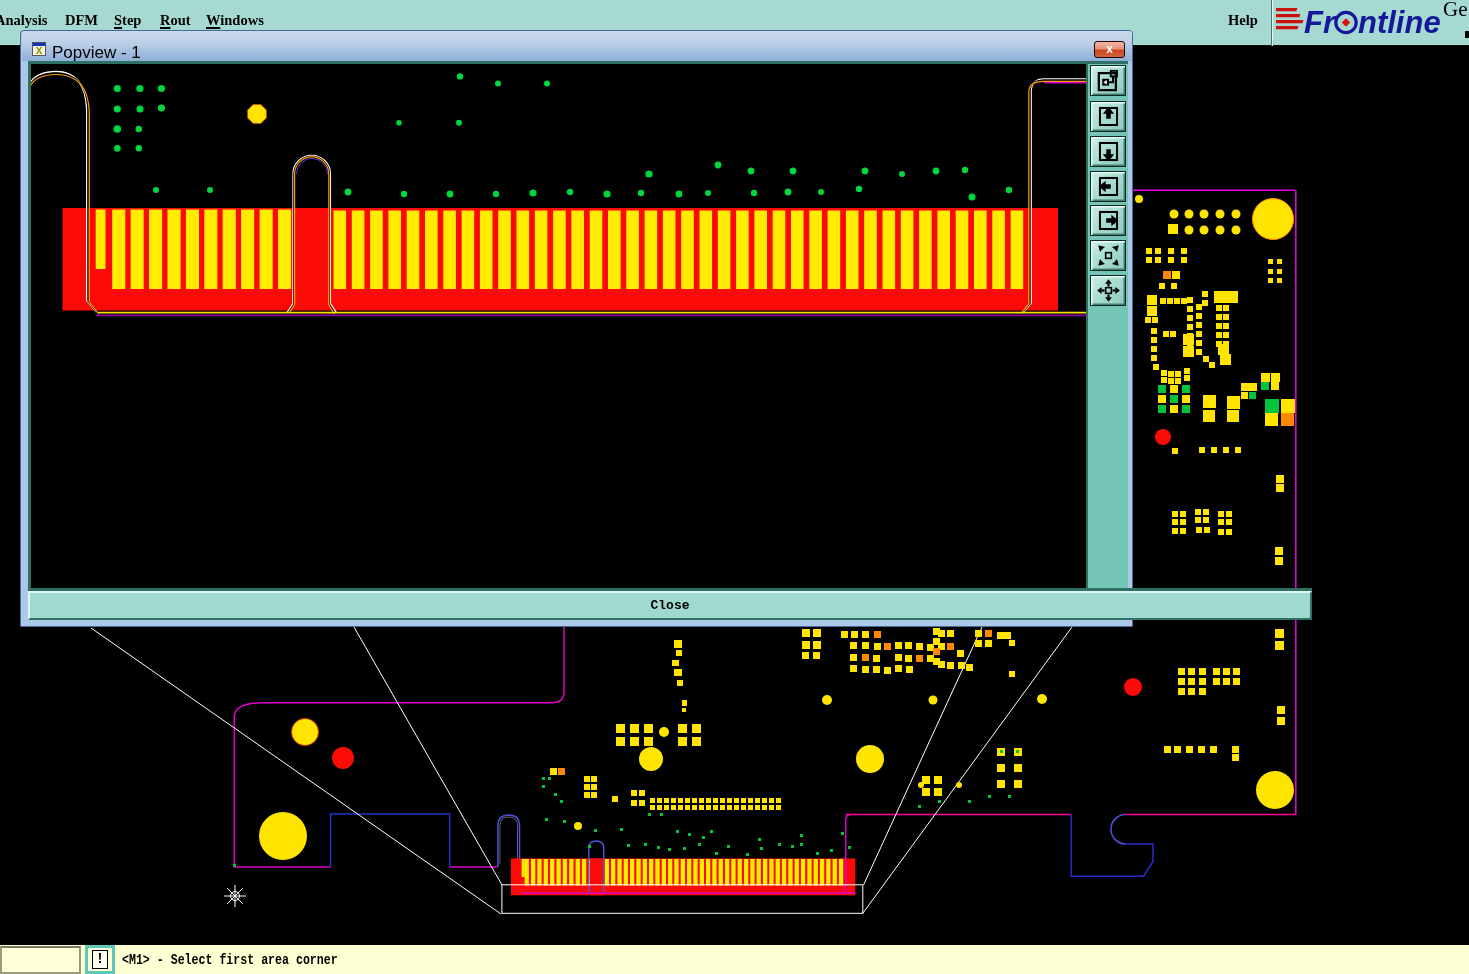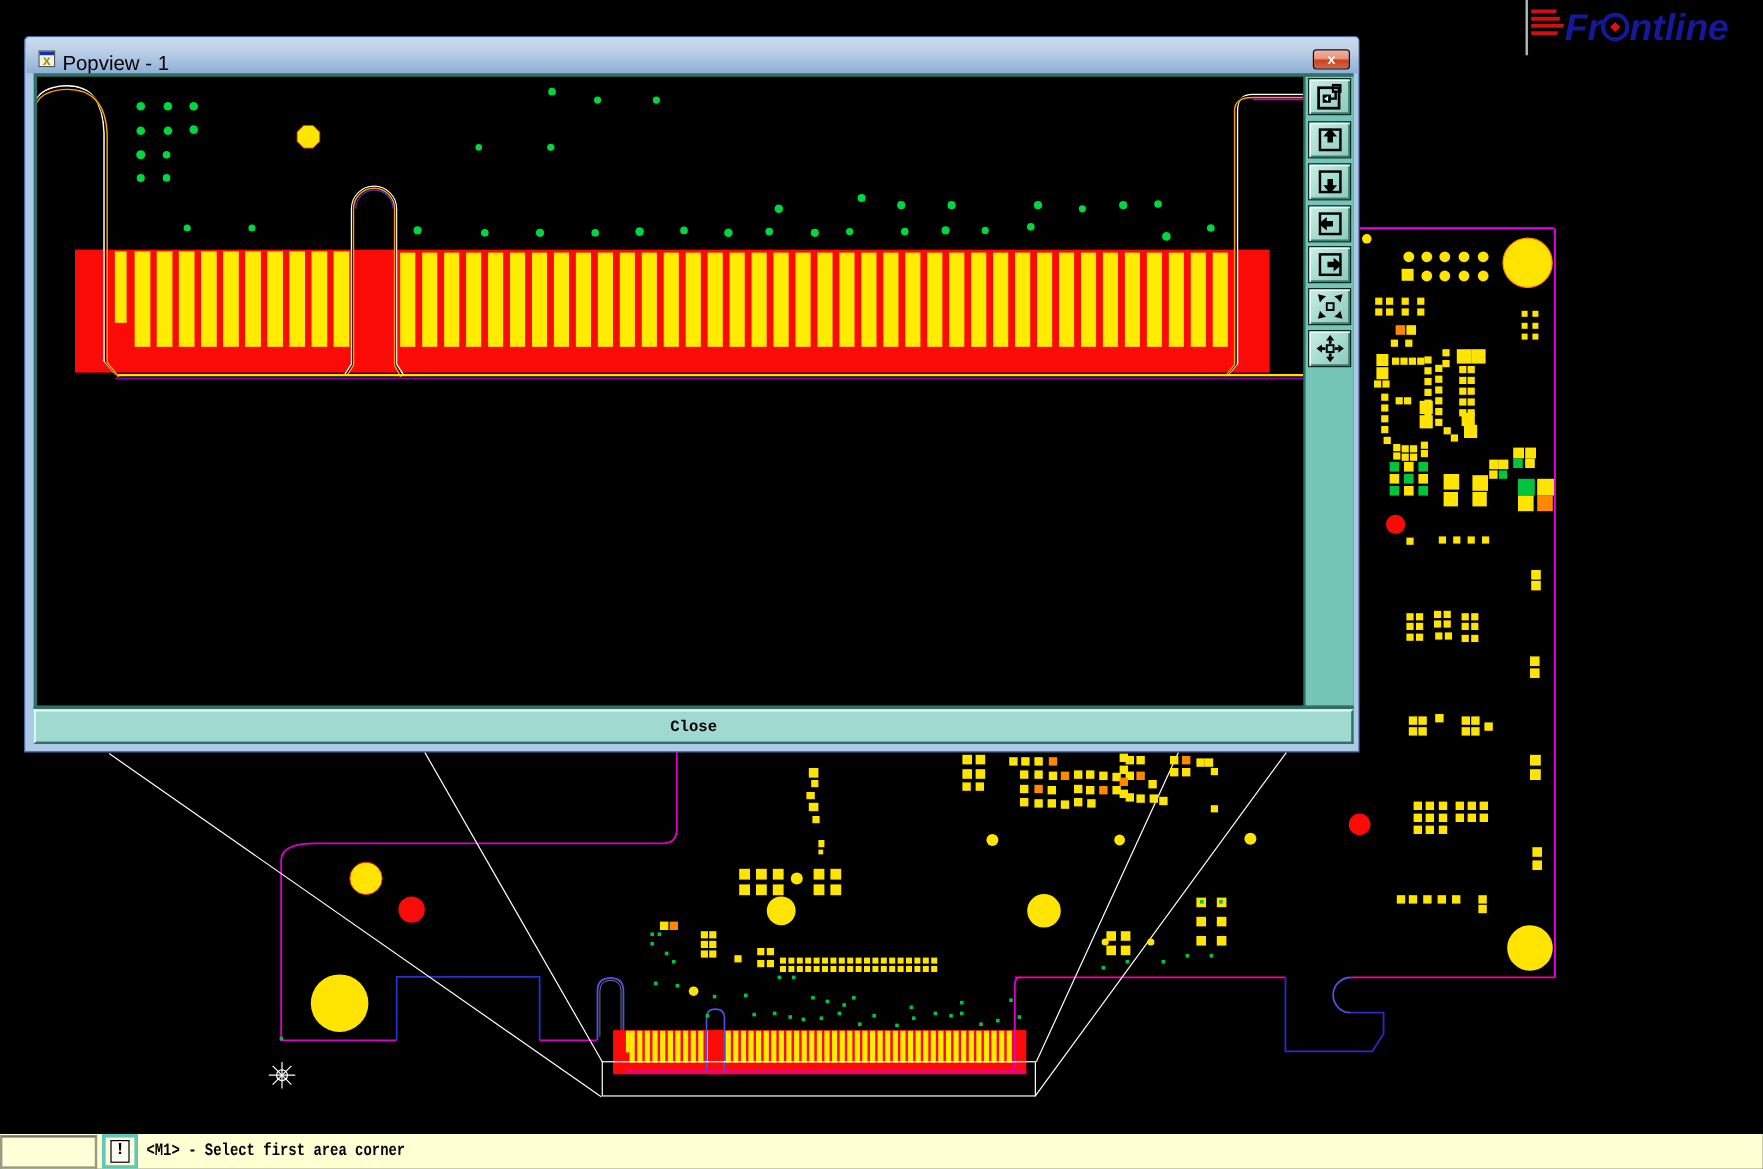--- a/index.html
+++ b/index.html
@@ -30,21 +30,21 @@
   background:linear-gradient(#f0b5a2 0%, #e8937b 45%, #cc4420 55%, #d06540 100%);
   border:1.5px solid #20080c; border-radius:3px; color:#fff; text-align:center;
   font-weight:bold; font-size:12px; line-height:14px; }
 .pframe { position:absolute; left:7px; top:30px; width:1100px; height:530.5px; background:#2e7164; }
 .pcanvas { position:absolute; left:3px; top:3.5px; width:1055px; height:524px; background:#000; }
 .ptools { position:absolute; left:1060px; top:3.5px; width:40px; height:524px; background:#74c5b5; }
 .tbtn { position:absolute; left:2px; width:36px; height:31px;
   background:linear-gradient(135deg,#cdeee5 0%, #a9ded2 45%, #8bc9bc 100%);
   border:1px solid #0c2a24; box-shadow:inset 1.5px 1.5px 0 #eafcf8, inset -1.5px -1.5px 0 #437c6e; }
 .tbtn svg { position:absolute; left:5px; top:2px; }
-.pclosebar { position:absolute; left:7px; top:560.5px; width:1100px; height:29px; background:#9fd9d0;
+.pclosebar { position:absolute; left:7px; top:560.5px; width:1284px; height:29px; background:#9fd9d0;
   border-top:2px solid #dff6f1; border-left:2px solid #dff6f1; border-bottom:2px solid #2f7164;
   border-right:2px solid #2f7164; box-shadow:0 -3px 0 #2e7164; text-align:center;
   font-family:"Liberation Mono", monospace; font-weight:bold; font-size:13px; line-height:25px; color:#000; }
 
 .status { position:absolute; left:0; top:945px; width:1469px; height:29px; background:#ffffd4; z-index:5; }
 .sinput { position:absolute; left:0px; top:1px; width:81px; height:28px; background:#ffffd8;
   border:2px solid #9a9a80; border-top-color:#77775e; }
 .sbtn { position:absolute; left:85px; top:0px; width:30px; height:29px; background:#ffffd8;
   border:3px solid #5fc8b8; }
 .sbtn .b { position:absolute; left:4px; top:2px; width:16px; height:19px; background:#fffff4;
@@ -493,20 +493,28 @@
 <rect x="800" y="843" width="3" height="3" fill="#00c43c"></rect>
 <rect x="816" y="852" width="3" height="3" fill="#00c43c"></rect>
 <rect x="830" y="849" width="3" height="3" fill="#00c43c"></rect>
 <rect x="848" y="846" width="3" height="3" fill="#00c43c"></rect>
 <rect x="688" y="833" width="3" height="3" fill="#00c43c"></rect>
 <rect x="702" y="836" width="3" height="3" fill="#00c43c"></rect>
 <rect x="841" y="832" width="3" height="3" fill="#00c43c"></rect>
 <rect x="758" y="838" width="3" height="3" fill="#00c43c"></rect>
 <rect x="800" y="834" width="3" height="3" fill="#00c43c"></rect>
   </svg>
+  <div class="menubar">
+    <span class="mi" style="left:-5px">Analysis</span>
+    <span class="mi" style="left:65px">DFM</span>
+    <span class="mi" style="left:114px"><span class="ul">S</span>tep</span>
+    <span class="mi" style="left:160px"><span class="ul">R</span>out</span>
+    <span class="mi" style="left:206px"><span class="ul">W</span>indows</span>
+    <span class="mi" style="left:1228px">Help</span>
+  </div>
   <div class="menusep"></div>
   <svg width="196" height="46" viewBox="0 0 196 46" style="position:absolute;left:1276px;top:0px;z-index:7">
       <rect x="2" y="8" width="22" height="3.2" fill="#cc1111" transform="skewX(-18)" transform-origin="0 0"></rect>
       <rect x="3" y="14" width="26" height="3.2" fill="#cc1111" transform="skewX(-18)" transform-origin="0 0"></rect>
       <rect x="4" y="20" width="30" height="3.2" fill="#cc1111" transform="skewX(-18)" transform-origin="0 0"></rect>
       <rect x="5" y="26" width="26" height="3.2" fill="#cc1111" transform="skewX(-18)" transform-origin="0 0"></rect>
       <text x="28" y="33" font-family="Liberation Sans, sans-serif" font-size="31" font-weight="bold" font-style="italic" fill="#151899">Fr</text>
       <circle cx="70" cy="22.5" r="10.2" fill="none" stroke="#151899" stroke-width="3.2"></circle>
       <rect x="67" y="19.5" width="6" height="6" fill="#dd1111" transform="rotate(45 70 22.5)"></rect>
       <text x="82" y="33" font-family="Liberation Sans, sans-serif" font-size="31" font-weight="bold" font-style="italic" fill="#151899">ntline</text>

